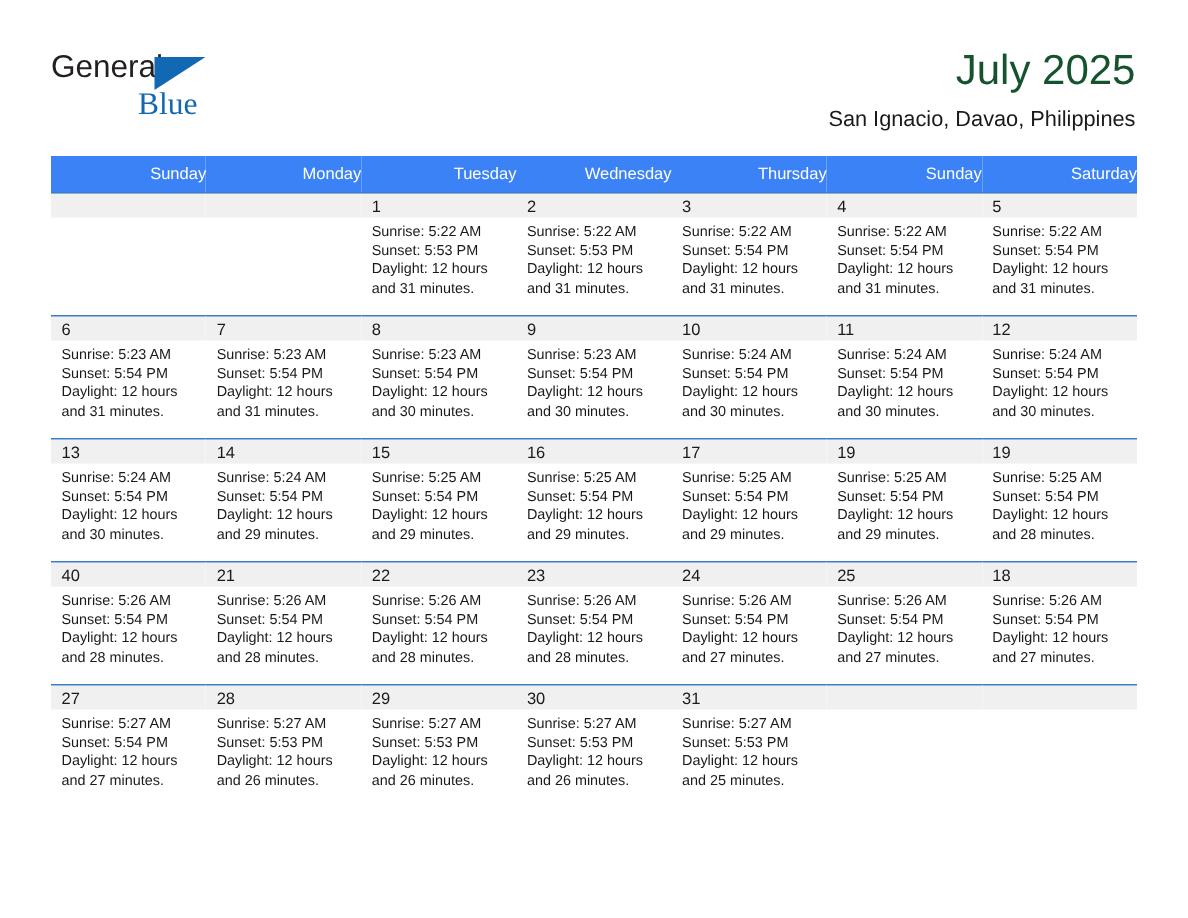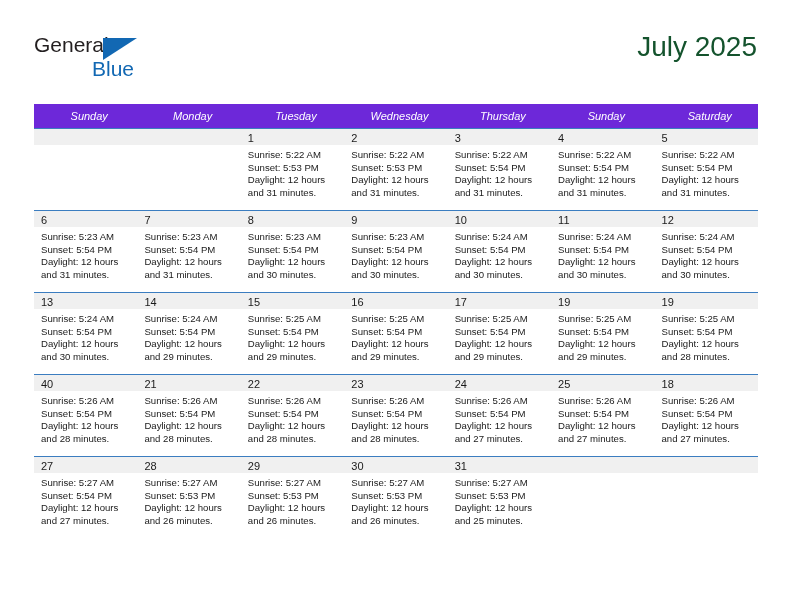--- a/index.html
+++ b/index.html
@@ -53,21 +53,21 @@
     height: 0;
     border-left: 34px solid #1268b3;
     border-bottom: 22px solid transparent;
   }
   .logo-blue {
     position: absolute;
     left: 58px;
     top: 24px;
     font-size: 21px;
     color: #1268b3;
-    font-family: Liberation Sans, sans-serif;
+    font-family: Liberation Serif, serif;
   }
 
   .title-block {
     position: absolute;
     right: 35px;
     top: 30px;
     text-align: right;
   }
   .cal-title {
     font-size: 28px;
@@ -87,29 +87,28 @@
   
   .calendar {
     position: absolute;
     left: 34px;
     top: 104px;
     width: 724px;
     border-collapse: collapse;
     table-layout: fixed;
   }
   .calendar th {
-    background: #6d28d9;
+    background: #3b82f6;
     color: #ffffff;
     font-size: 11px;
     font-weight: normal;
-    text-align: center;
+    text-align: right;
     padding: 6px 0 6px 7px;
     height: 10px;
     border: none;
-    font-style: italic;
   }
   .calendar td {
     vertical-align: top;
     padding: 0;
     border: none;
     border-top: 1.4px solid #3b7dc0;
     height: 81px;
     background: #ffffff;
   }
   .daynum-band {
@@ -145,20 +144,21 @@
   <div class="topbar">
 
     <div class="logo">
       <span class="logo-general">General</span>
       <span class="logo-triangle"></span>
       <span class="logo-blue">Blue</span>
     </div>
 
     <div class="title-block">
       <div class="cal-title">July 2025</div>
+      <div class="cal-subtitle">San Ignacio, Davao, Philippines</div>
     </div>
 
   </div>
 
   <table class="calendar">
     <thead>
       <tr>
         <th>Sunday</th>
         <th>Monday</th>
         <th>Tuesday</th>

